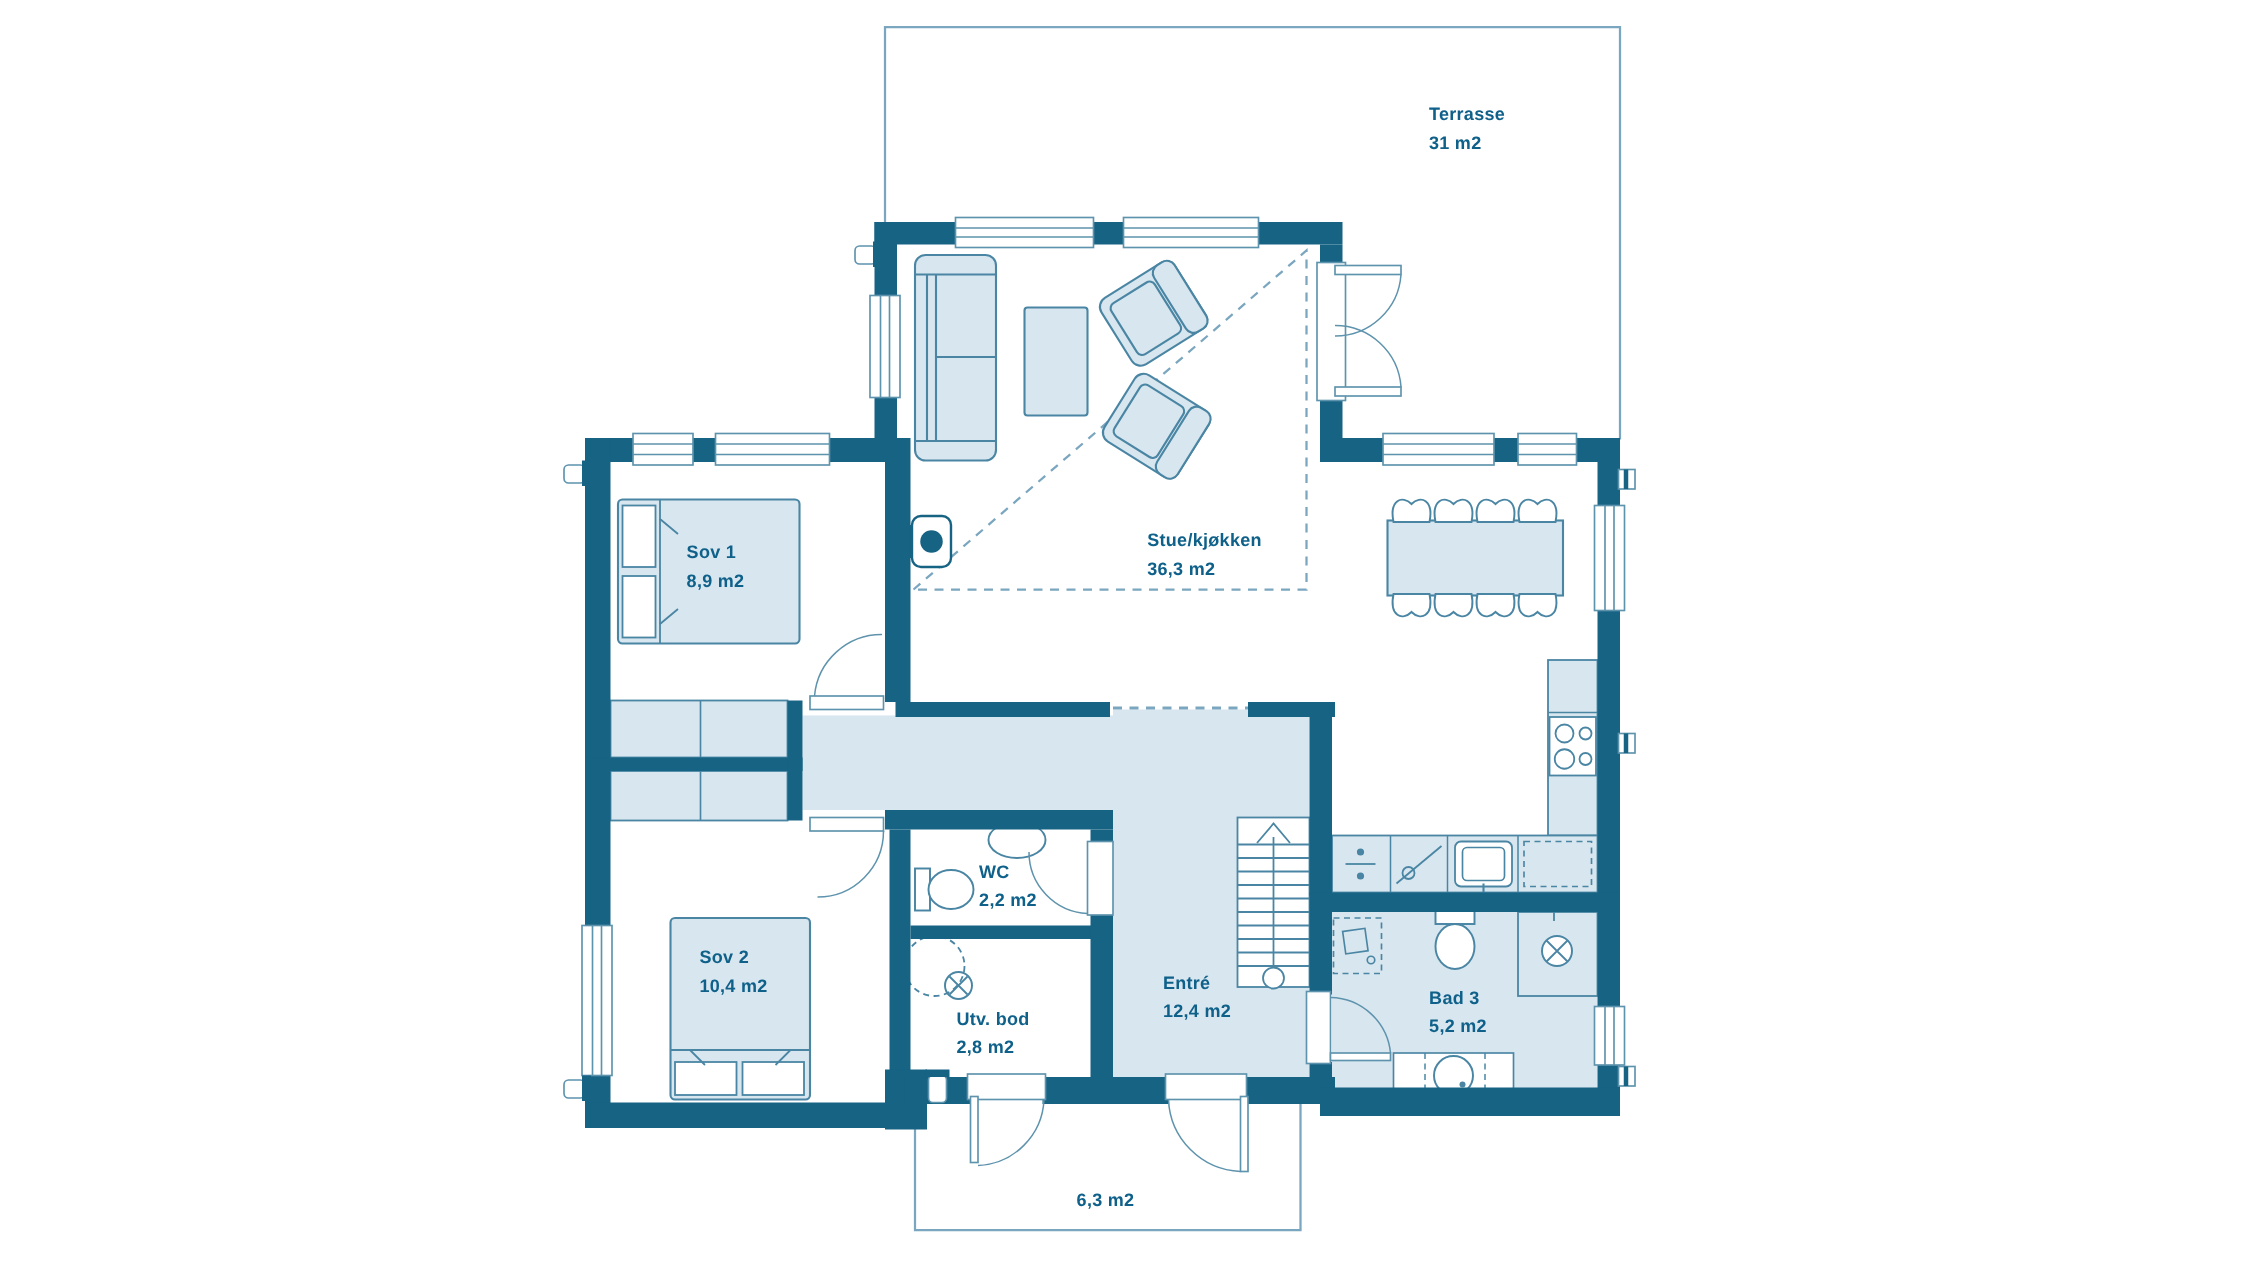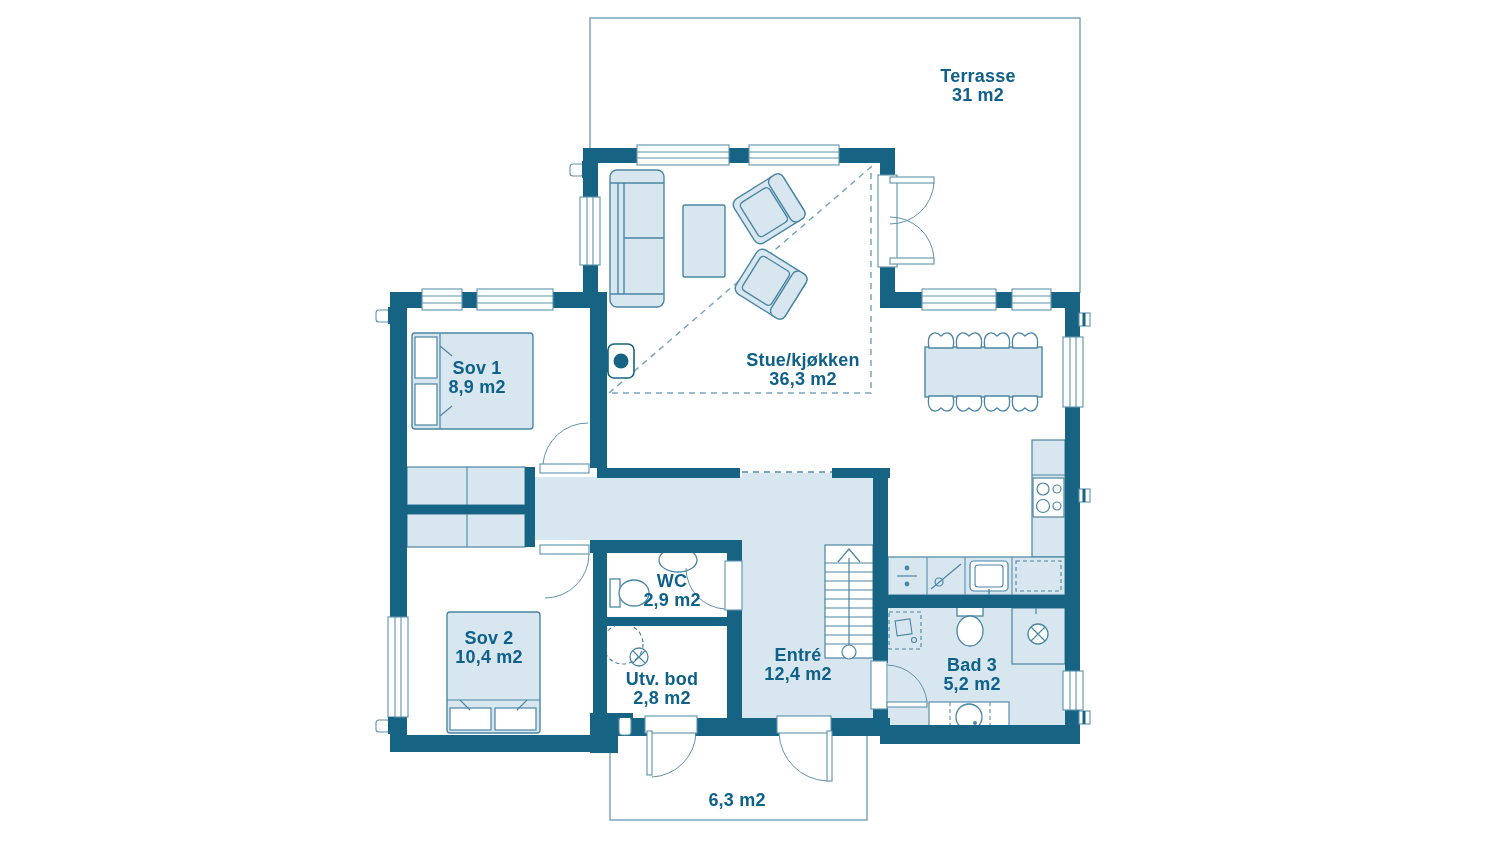--- a/index.html
+++ b/index.html
@@ -1,20 +1,20 @@
 <!DOCTYPE html>
 <html><head>
 <meta charset="utf-8">
 <style>
   html,body{margin:0;padding:0;background:#ffffff;}
   #stage{position:relative;width:1500px;height:844px;background:#ffffff;overflow:hidden;
          font-family:"Liberation Sans", sans-serif;}
   #plan-svg{position:absolute;left:0;top:0;}
-  .room-label{position:absolute;transform:translateX(-50%);text-align:center;
-              color:#0f618a;font-weight:bold;font-size:18px;line-height:19px;
+  .room-label{position:absolute;transform:translateX(-50%);text-align:left;
+              color:#0f618a;font-weight:bold;font-size:12px;line-height:19px;
               white-space:nowrap;letter-spacing:.2px;}
 </style>
 </head>
 <body>
 
 <div id="stage">
 
 <svg id="plan-svg" width="1500" height="844" viewBox="0 0 1500 844">
 
   <g>
@@ -377,21 +377,21 @@
   <div class="room-label" style="left:477px;top:359px">
     <div>Sov 1</div>
     <div>8,9 m2</div>
   </div>
   <div class="room-label" style="left:489px;top:629px">
     <div>Sov 2</div>
     <div>10,4 m2</div>
   </div>
   <div class="room-label" style="left:672px;top:572px">
     <div>WC</div>
-    <div>2,9 m2</div>
+    <div>2,2 m2</div>
   </div>
   <div class="room-label" style="left:662px;top:670px">
     <div>Utv. bod</div>
     <div>2,8 m2</div>
   </div>
   <div class="room-label" style="left:798px;top:646px">
     <div>Entré</div>
     <div>12,4 m2</div>
   </div>
   <div class="room-label" style="left:972px;top:656px">

